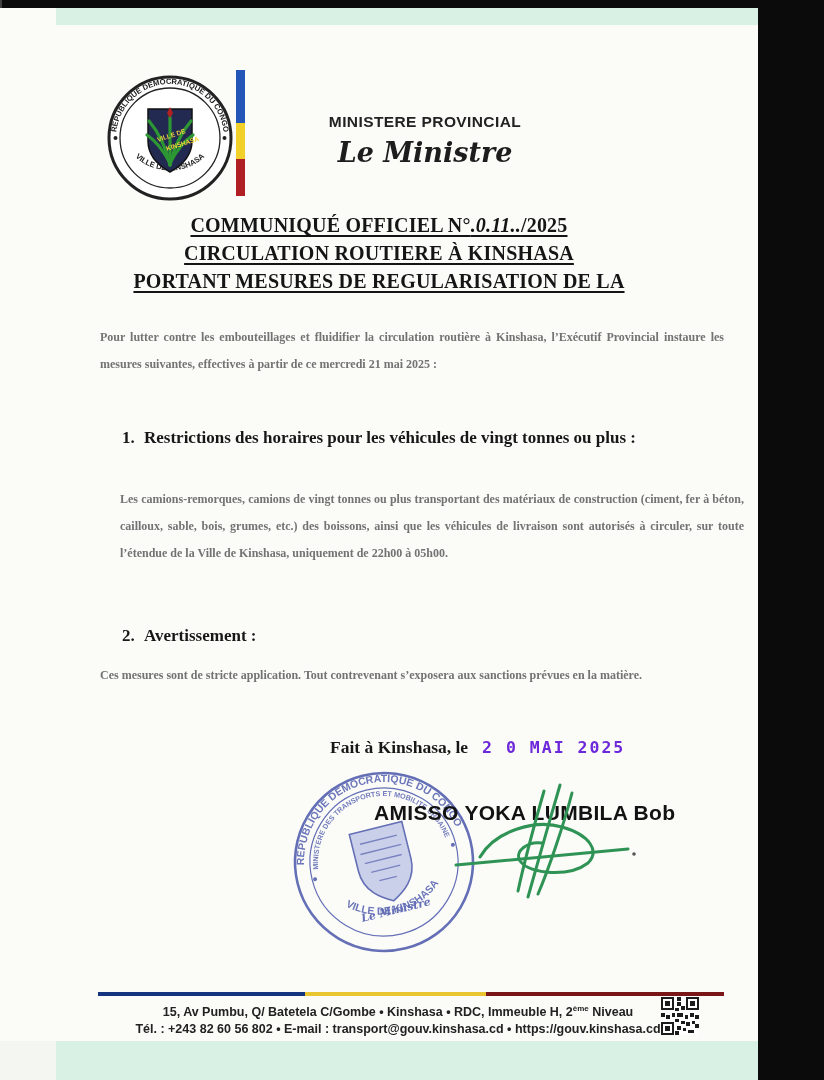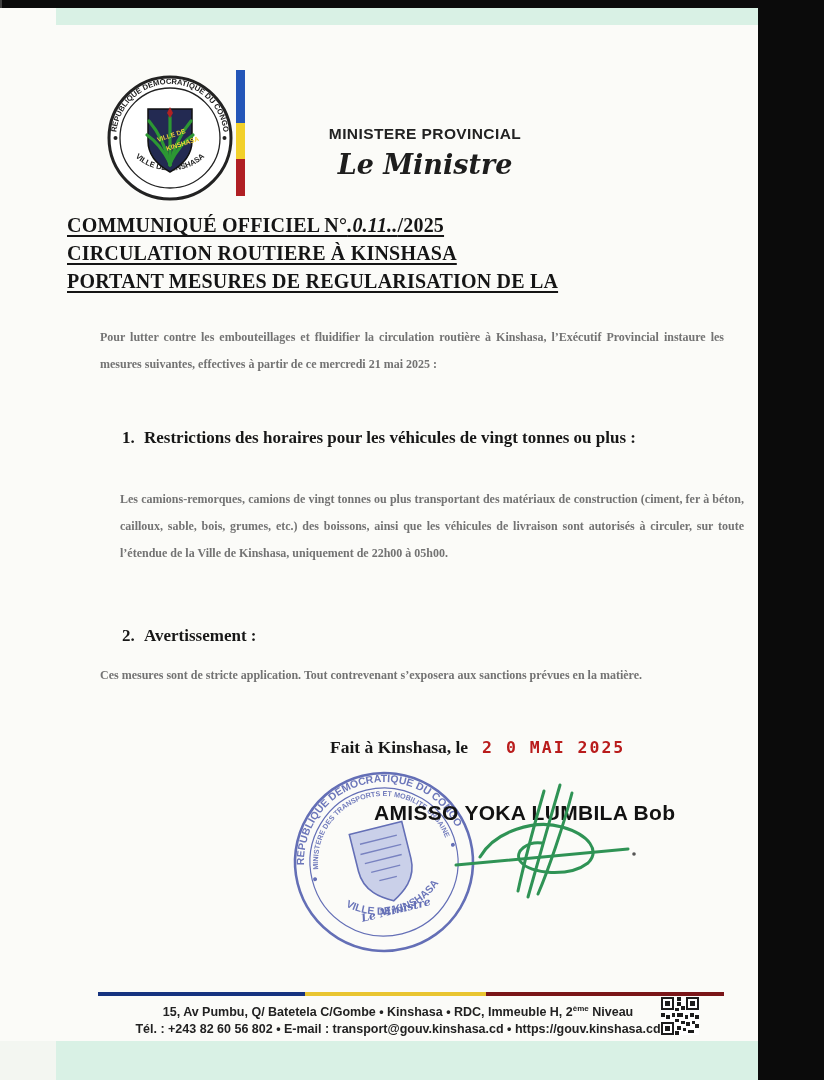--- a/index.html
+++ b/index.html
@@ -16,45 +16,45 @@
   .paper{
     position:absolute;left:0;top:25px;width:758px;height:1016px;
     background:#fbfbf8;color:#1b1b1b;
   }
   .left-edge{position:absolute;left:0;top:0;width:2px;height:1080px;background:#777;opacity:.5;}
 
   
   .seal{position:absolute;left:105px;top:48px;}
   .flag-bar{position:absolute;left:236px;top:45px;width:9px;height:126px;
     background:linear-gradient(to bottom,#2456b8 0 42%,#f2d02a 42% 71%,#b01f24 71% 100%);}
-  .ministry-block{position:absolute;left:255px;top:86px;width:340px;text-align:center;margin-top:12px;}
+  .ministry-block{position:absolute;left:255px;top:86px;width:340px;text-align:center;}
   .ministry-line{font-family:"Liberation Sans",sans-serif;font-weight:bold;font-size:15.5px;line-height:21px;letter-spacing:.4px;color:#222;}
   .minister-script{font-family:"DejaVu Serif",serif;font-style:italic;font-weight:bold;font-size:27px;margin-top:5px;color:#1d1d1d;}
 
   
-  .title-block{position:absolute;left:67px;top:186px;width:624px;
+  .title-block{position:absolute;left:67px;top:186px;width:624px;text-align:center;
     font-weight:bold;font-size:20px;line-height:28px;letter-spacing:.2px;color:#151515;}
   .title-line{text-decoration:underline;text-underline-offset:3px;text-decoration-thickness:2px;}
   .title-num{font-style:italic;}
 
   
   .para{position:absolute;left:100px;width:624px;font-weight:bold;font-size:12px;
     line-height:27px;text-align:justify;color:#737373;}
   .intro{top:299px;}
   .p-camions{top:461px;margin-left:20px;}
   .p-mesures{top:637px;}
   .list-item{position:absolute;left:122px;width:558px;display:flex;font-weight:bold;font-size:17px;line-height:27px;color:#171717;}
   .list-num{flex:0 0 22px;}
   .item1{top:399px;}
   .item2{top:597px;}
 
   
   .dateline{position:absolute;left:330px;top:712px;font-weight:bold;font-size:17.5px;color:#171717;white-space:nowrap;}
   .date-stamp{font-family:"DejaVu Sans Mono",monospace;font-weight:bold;font-size:16.5px;
-    color:#b91c1c;letter-spacing:2px;margin-left:14px;}
+    color:#6d28d9;letter-spacing:2px;margin-left:14px;}
   .stamp-wrap{position:absolute;left:291px;top:744px;width:186px;height:186px;transform:rotate(-14deg);opacity:.85;}
   .signer-name{position:absolute;left:374px;top:776px;font-family:"Liberation Sans",sans-serif;
     font-weight:bold;font-size:21px;letter-spacing:.3px;color:#121212;white-space:nowrap;}
   .signature-wrap{position:absolute;left:448px;top:752px;}
 
   
   .footer-rule{position:absolute;left:98px;top:967px;width:626px;height:4px;
     background:linear-gradient(to right,#16337f 0 33%,#e9c531 33% 62%,#7a1518 62% 100%);}
   .footer-text{position:absolute;left:88px;top:975px;width:620px;text-align:center;
     font-family:"Liberation Sans",sans-serif;font-weight:bold;font-size:12.5px;line-height:17px;color:#222;}

